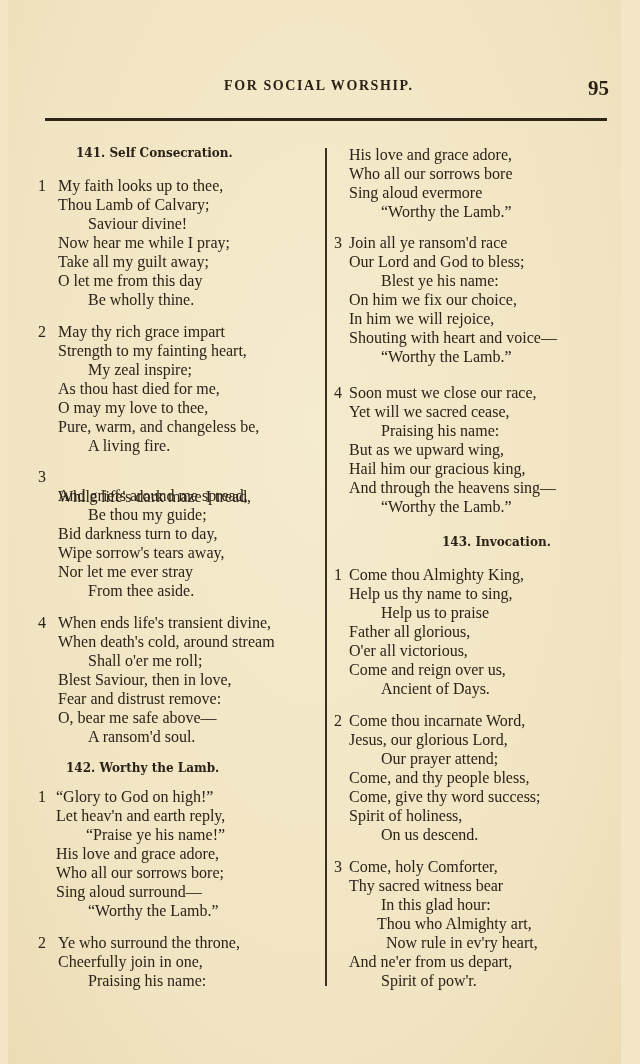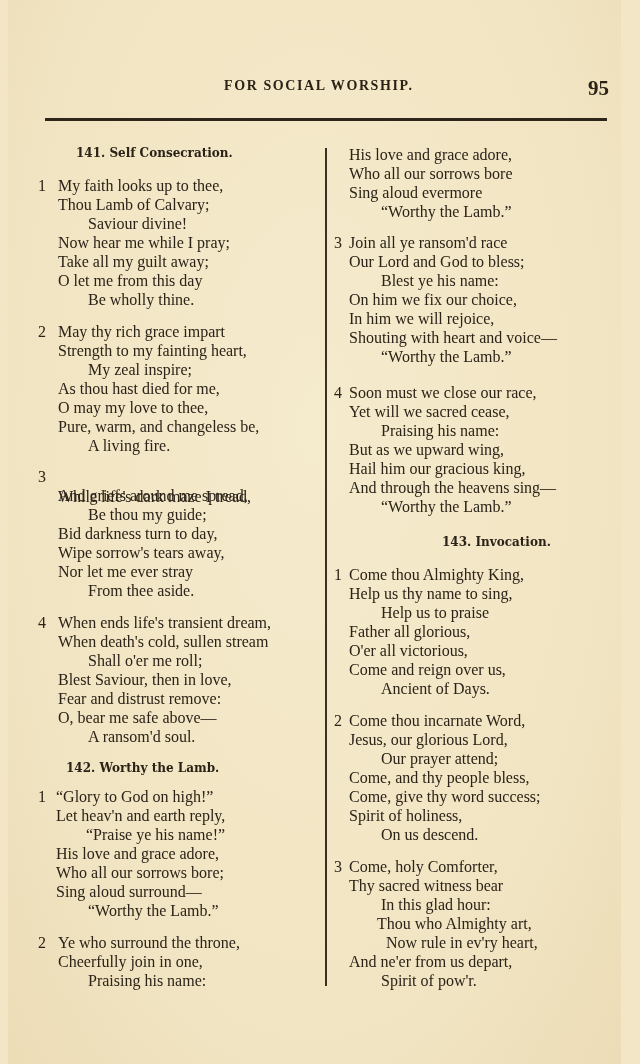--- a/index.html
+++ b/index.html
@@ -99,22 +99,22 @@
       <span class="line" style="left:20px; top:486px;">And griefs around me spread,</span>
       <span class="line" style="left:50px; top:505px;">Be thou my guide;</span>
       <span class="line" style="left:20px; top:524px;">Bid darkness turn to day,</span>
       <span class="line" style="left:20px; top:543px;">Wipe sorrow's tears away,</span>
       <span class="line" style="left:20px; top:562px;">Nor let me ever stray</span>
       <span class="line" style="left:50px; top:581px;">From thee aside.</span>
     </div>
 
     <div>
       <span class="num" style="top:613px;">4</span>
-      <span class="line" style="left:20px; top:613px;">When ends life's transient dream,</span>
-      <span class="line" style="left:20px; top:632px;">When death's cold, sullen stream</span>
+      <span class="line" style="left:20px; top:613px;">When ends life's transient divine,</span>
+      <span class="line" style="left:20px; top:632px;">When death's cold, around stream</span>
       <span class="line" style="left:50px; top:651px;">Shall o'er me roll;</span>
       <span class="line" style="left:20px; top:670px;">Blest Saviour, then in love,</span>
       <span class="line" style="left:20px; top:689px;">Fear and distrust remove:</span>
       <span class="line" style="left:20px; top:708px;">O, bear me safe above—</span>
       <span class="line" style="left:50px; top:727px;">A ransom'd soul.</span>
     </div>
 
     <div class="hymn-title" style="left:28px; top:761px;">142. Worthy the Lamb.</div>
 
     <div>

